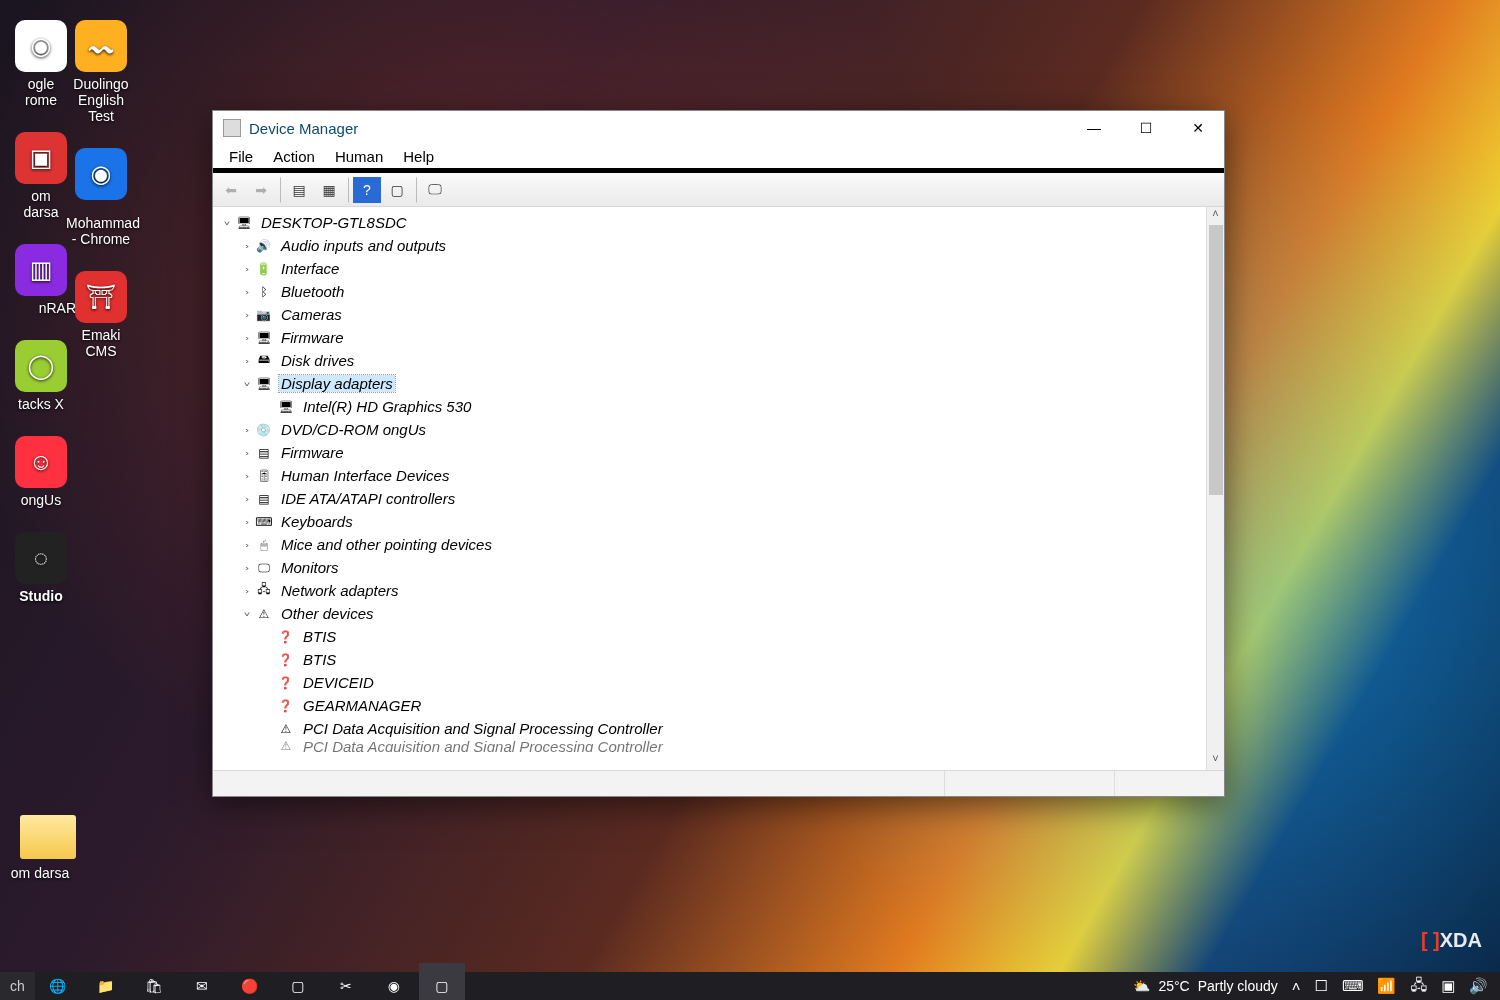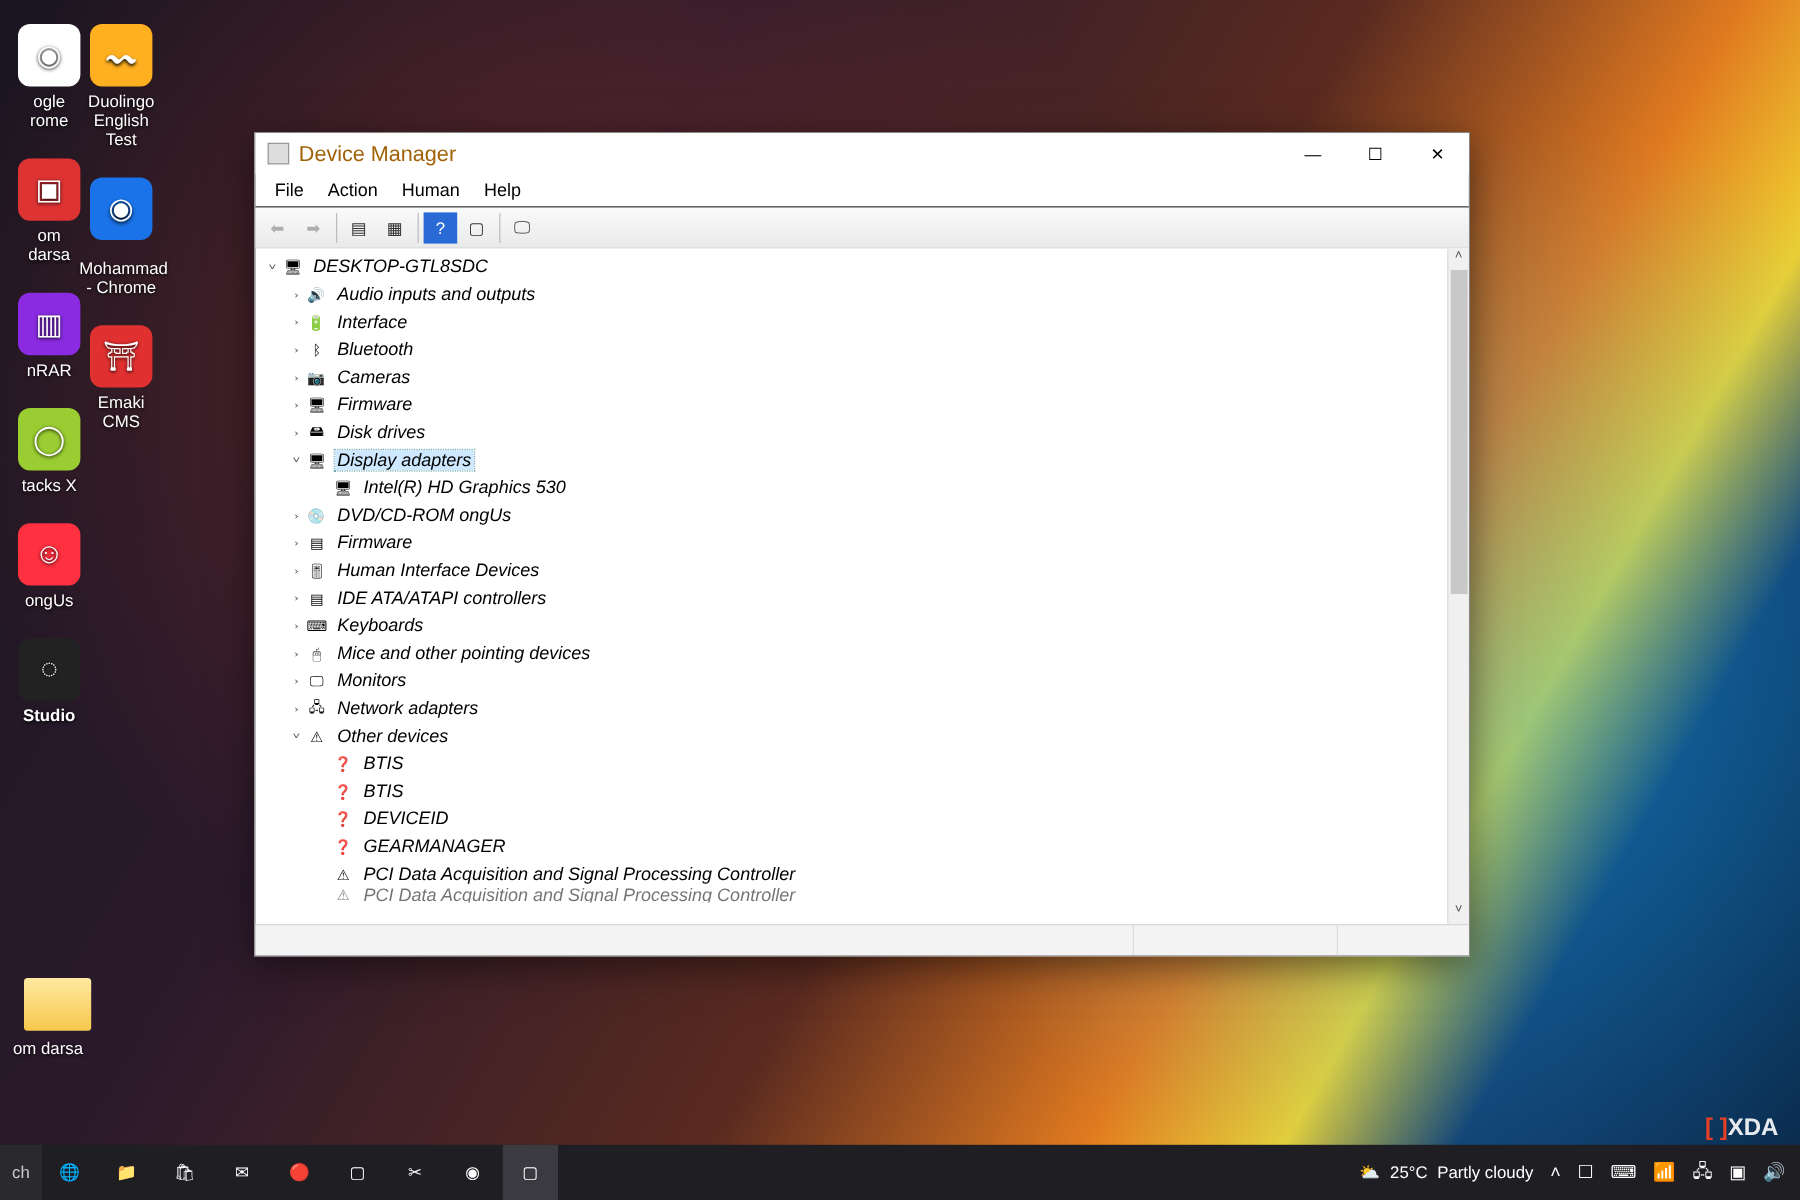--- a/index.html
+++ b/index.html
@@ -6,43 +6,43 @@
 html, body { width: 1500px; height: 1000px; overflow: hidden; }
 .desktop { position: relative; width: 100%; height: 100%; background: linear-gradient(120deg,#1a1520 0%, #2b1a2c 30%, #5a2a20 55%, #e07a20 70%, #f0d030 78%, #153a6a 85%, #0a2240 100%); }
 .desktop::before{content:"";position:absolute;inset:0;background:radial-gradient(circle at 30% 30%, rgba(255,80,40,.25), transparent 40%), radial-gradient(circle at 85% 60%, rgba(0,180,255,.35), transparent 35%);}
 .desktop-icons { position:absolute; left:0; top:20px; width:150px; }
 .dico { width:70px; text-align:center; color:#fff; font-size:14px; text-shadow:0 1px 3px #000; margin:0 0 24px 6px;}
 .dico .g { width:52px; height:52px; margin:0 auto 4px; border-radius:10px; background:#555; display:flex;align-items:center;justify-content:center;color:#fff;font-size:24px;}
 .col2 { position:absolute; left:60px; top:20px; width:80px;}
 .window { position:absolute; left:212px; top:110px; width:1013px; height:687px; background:#fff; border:1px solid #888; box-shadow:0 8px 30px rgba(0,0,0,.5); display:flex; flex-direction:column;}
 .titlebar { height:34px; display:flex; align-items:center; background:#fff; }
 .titlebar .tico { width:18px; height:18px; margin:0 8px 0 10px; background:#ddd; border:1px solid #999;}
-.titlebar .ttxt { font-size:18px; color:#a16207;}
+.titlebar .ttxt { font-size:15px; color:#0c4a6e;}
 .winbtns { margin-left:auto; display:flex;}
 .winbtn { width:52px; height:34px; display:flex; align-items:center; justify-content:center; font-size:14px; color:#000;}
-.menubar { height:28px; display:flex; align-items:center; padding:0 6px; border-bottom:1px solid #000000; font-size:15px;}
+.menubar { height:28px; display:flex; align-items:center; padding:0 6px; border-bottom:5px solid #000000; font-size:15px;}
 .menubar span{padding:2px 10px;}
 .toolbar {height:34px; display:flex; align-items:center; padding:2px 4px; border-bottom:1px solid #d8d8d8; background:linear-gradient(#fafafa,#eaeaea); gap:2px;}
 .tb { width:28px; height:26px; border:1px solid transparent; display:flex;align-items:center;justify-content:center; color:#333; font-size:14px;}
 .tb.disabled{opacity:.35;}
 .tb.sep{border-right:1px solid #bbb;width:2px;margin:0 2px;}
 .content { flex:1; display:flex; overflow:hidden; position:relative;}
 .tree { flex:1; overflow:auto; padding:4px 0; font-size:15px; color:#000;}
 .row { display:flex; align-items:center; height:23px; white-space:nowrap;}
 .arrow { width:16px; text-align:center; color:#555; font-size:11px;}
 .ic { width:18px; height:16px; margin-right:6px; display:inline-flex;align-items:center;justify-content:center; font-size:12px;}
 .lvl0{padding-left:6px;} .lvl1{padding-left:26px;} .lvl2{padding-left:48px;}
 .sel .txt{background:#cde8ff; outline:1px dotted #7aa;}
 .txt{padding:0 2px;font-style:italic;}
 .scroll { width:18px; background:#f0f0f0; border-left:1px solid #ddd; display:flex; flex-direction:column; align-items:center;}
 .scroll .arr{height:18px;width:100%;text-align:center;font-size:11px;color:#555;}
 .scroll .thumb{width:14px;background:#c8c8c8;margin:0 auto;height:270px;}
 .statusbar{height:26px;border-top:1px solid #d8d8d8;background:#f3f3f3;display:flex;}
 .statusbar .cell{border-left:1px solid #ddd;width:170px;}
-.taskbar { position:absolute; bottom:0; left:0; right:0; height:46px; background:#1f1f23; display:flex; align-items:center; color:#fff; font-size:14px;}
+.taskbar { position:absolute; bottom:0; left:0; right:0; height:28px; background:#1f1f23; display:flex; align-items:center; color:#fff; font-size:14px;}
 .tb-left{display:flex;align-items:center;gap:2px;height:100%;}
 .tb-ico{width:46px;height:46px;display:flex;align-items:center;justify-content:center;}
 .tb-ico.active{background:#3a3a40;}
 .search{flex:0 0 0; padding:0 10px; color:#ccc; height:100%; display:flex; align-items:center; background:#2a2a2e;}
 .tb-right{margin-left:auto;display:flex;align-items:center;gap:14px;padding-right:12px;}
 .weather{display:flex;align-items:center;gap:8px;}
 .tray{display:flex;align-items:center;gap:14px;font-size:15px;}
 .watermark{position:absolute;right:18px;bottom:48px;font-size:20px;font-weight:700;color:#fff;opacity:.9;}
 .watermark .br1{color:#ff4020;}
 .chev{display:inline-block;transform:scaleY(.7);}
@@ -60,21 +60,21 @@
         <div style="white-space: pre-line;">ogle
 rome</div>
       </div>
       <div class="dico">
         <div class="g" style="background: rgb(221, 51, 51);">▣</div>
         <div style="white-space: pre-line;">om
 darsa</div>
       </div>
       <div class="dico">
         <div class="g" style="background: rgb(138, 43, 226);">▥</div>
-        <div style="white-space: pre-line;">nRAR</div>
+        <div style="white-space: pre-line; text-align: right;">nRAR</div>
       </div>
       <div class="dico">
         <div class="g" style="background: rgb(154, 205, 50);">◯</div>
         <div style="white-space: pre-line;">tacks X</div>
       </div>
       <div class="dico">
         <div class="g" style="background: rgb(255, 48, 64);">☺</div>
         <div style="white-space: pre-line;">ongUs</div>
       </div>
       <div class="dico">

